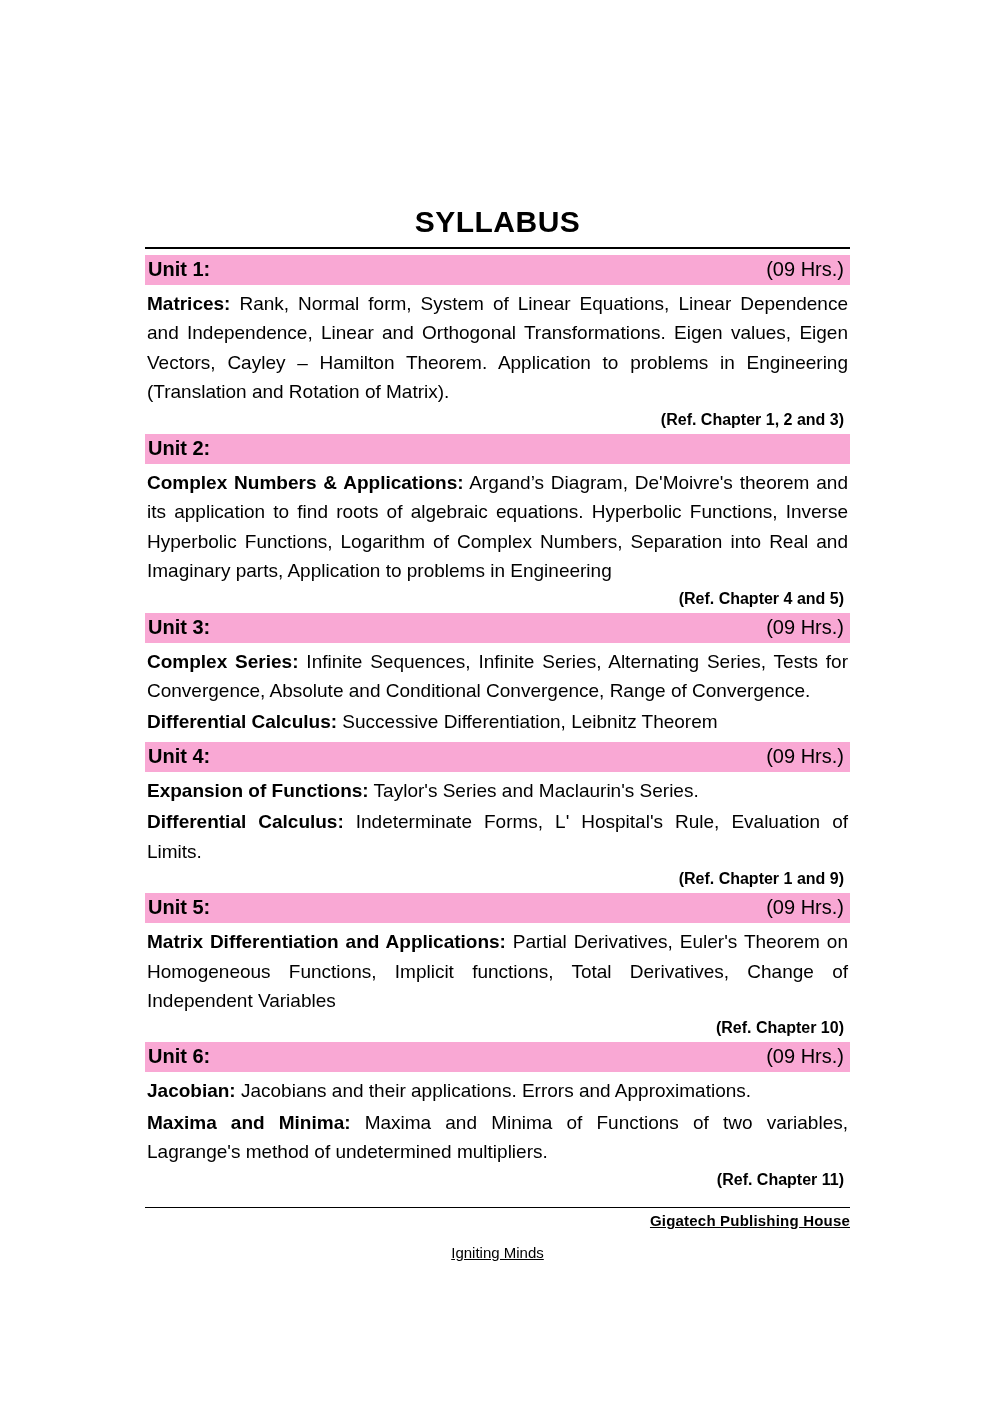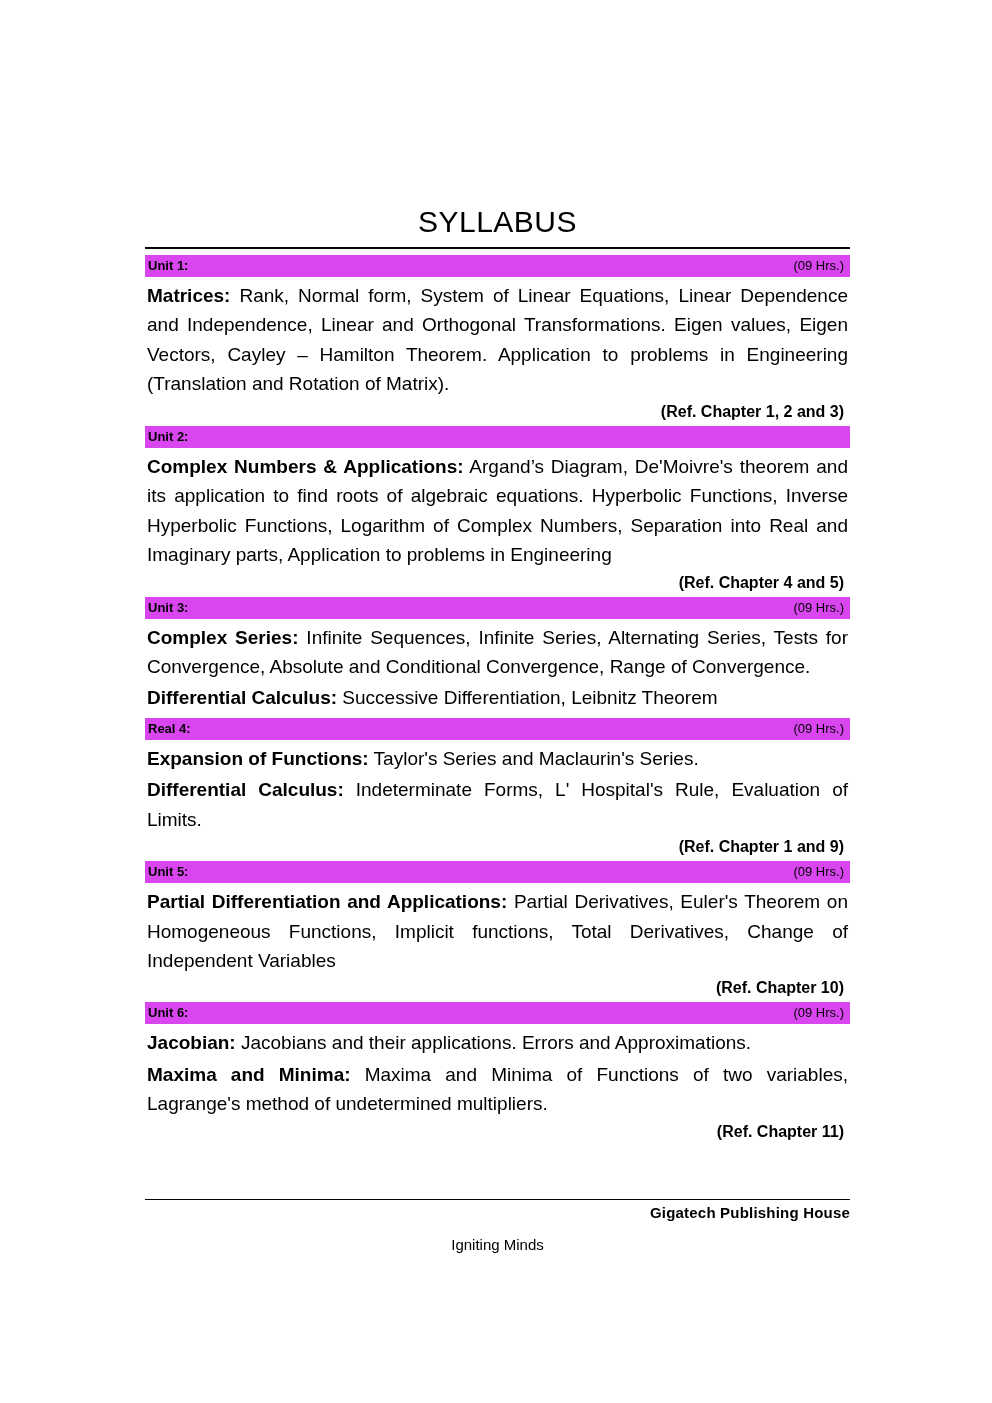--- a/index.html
+++ b/index.html
@@ -18,39 +18,39 @@
   .page {
     position: absolute;
     left: 145px;
     top: 0;
     width: 705px;
     height: 1403px;
   }
   .title {
     text-align: center;
     font-size: 30px;
-    font-weight: normal;
+    font-weight: bold;
     letter-spacing: 0.5px;
     margin-top: 205px;
     margin-bottom: 8px;
     font-family: "Liberation Sans", sans-serif;
   }
   .rule {
     border-top: 2px solid #000;
     width: 100%;
     margin-bottom: 6px;
   }
   .unit-bar {
-    background: #d946ef;
+    background: #f9a8d4;
     display: flex;
     justify-content: space-between;
     align-items: center;
     padding: 3px 6px 4px 3px;
     font-weight: bold;
-    font-size: 13px;
+    font-size: 20px;
     margin-top: 5px;
     margin-bottom: 4px;
   }
   .unit-bar .unit-label {
     font-weight: bold;
   }
   .unit-bar .unit-hours {
     font-weight: normal;
   }
   .body-text {
@@ -65,22 +65,23 @@
   }
   .ref {
     text-align: right;
     font-weight: bold;
     font-size: 16px;
     margin: 4px 6px 2px 0;
   }
   .footer {
     position: absolute;
     left: 0;
-    bottom: 150px;
+    bottom: 142px;
     width: 705px;
+    text-decoration: underline;
   }
   .footer-rule {
     border-top: 1.5px solid #000;
     width: 100%;
     margin-bottom: 4px;
   }
   .footer-line1 {
     text-align: right;
     font-weight: bold;
     font-size: 15px;
@@ -123,37 +124,37 @@
     <span class="unit-hours">(09 Hrs.)</span>
   </div>
   <p class="body-text">
     <span class="lead">Complex Series:</span><span> Infinite Sequences, Infinite Series, Alternating Series, Tests for Convergence, Absolute and Conditional Convergence, Range of Convergence.</span>
   </p>
   <p class="body-text">
     <span class="lead">Differential Calculus:</span><span> Successive Differentiation, Leibnitz Theorem</span>
   </p>
 
   <div class="unit-bar">
-    <span class="unit-label">Real 4:</span>
+    <span class="unit-label">Unit 4:</span>
     <span class="unit-hours">(09 Hrs.)</span>
   </div>
   <p class="body-text">
     <span class="lead">Expansion of Functions:</span><span> Taylor's Series and Maclaurin's Series.</span>
   </p>
   <p class="body-text">
     <span class="lead">Differential Calculus:</span><span> Indeterminate Forms, L' Hospital's Rule, Evaluation of Limits.</span>
   </p>
   <div class="ref">(Ref. Chapter 1 and 9)</div>
 
   <div class="unit-bar">
     <span class="unit-label">Unit 5:</span>
     <span class="unit-hours">(09 Hrs.)</span>
   </div>
   <p class="body-text">
-    <span class="lead">Partial Differentiation and Applications:</span><span> Partial Derivatives, Euler's Theorem on Homogeneous Functions, Implicit functions, Total Derivatives, Change of Independent Variables</span>
+    <span class="lead">Matrix Differentiation and Applications:</span><span> Partial Derivatives, Euler's Theorem on Homogeneous Functions, Implicit functions, Total Derivatives, Change of Independent Variables</span>
   </p>
   <div class="ref">(Ref. Chapter 10)</div>
 
   <div class="unit-bar">
     <span class="unit-label">Unit 6:</span>
     <span class="unit-hours">(09 Hrs.)</span>
   </div>
   <p class="body-text">
     <span class="lead">Jacobian:</span><span> Jacobians and their applications. Errors and Approximations.</span>
   </p>

